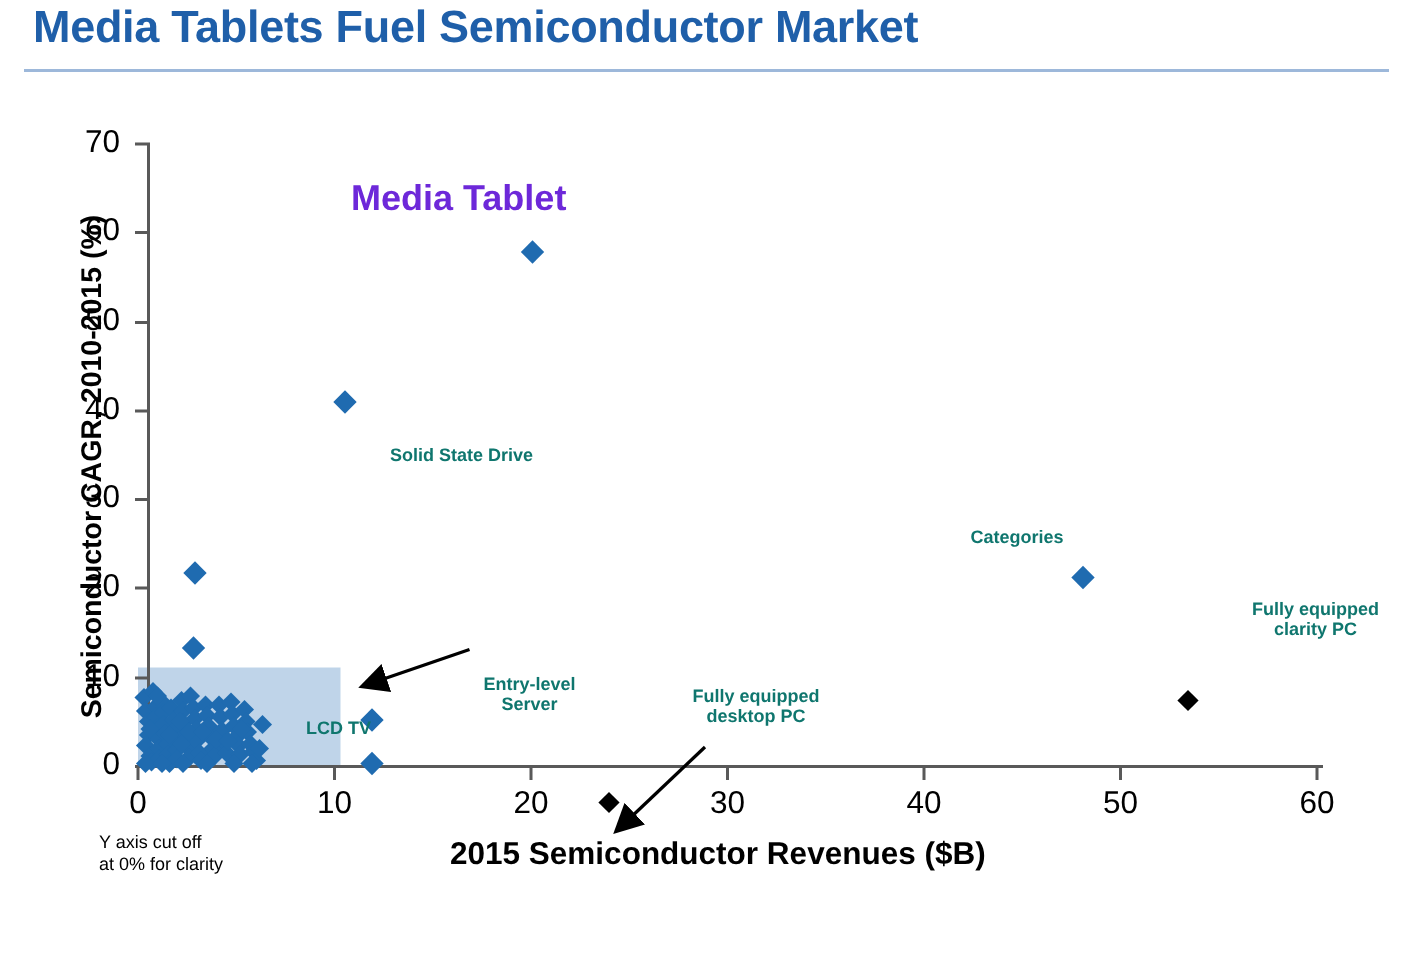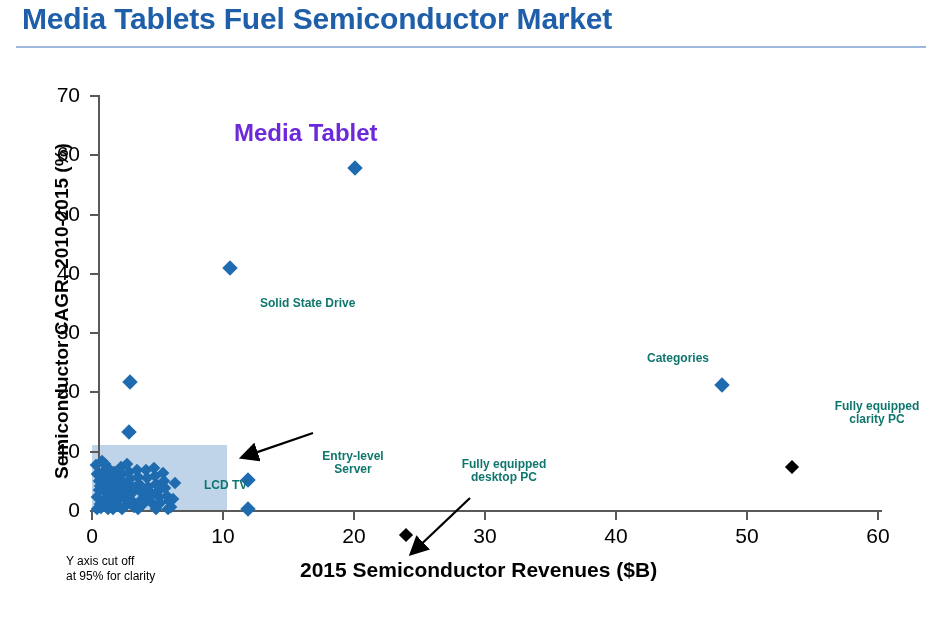--- a/index.html
+++ b/index.html
@@ -279,17 +279,17 @@
 
     <div class="anno" style="left:647px;top:352px;">Categories</div>
 
     <div class="anno center" style="left:806px;top:400px;width:142px;">
       <span>Fully equipped</span><br>
       <span>clarity PC</span>
     </div>
 
     <div id="note-cutoff">
       <span>Y axis cut off</span><br>
-      <span>at 95% for clarity</span>
+      <span>at 0% for clarity</span>
     </div>
   </div>
 
 </div>
 
 </body></html>

